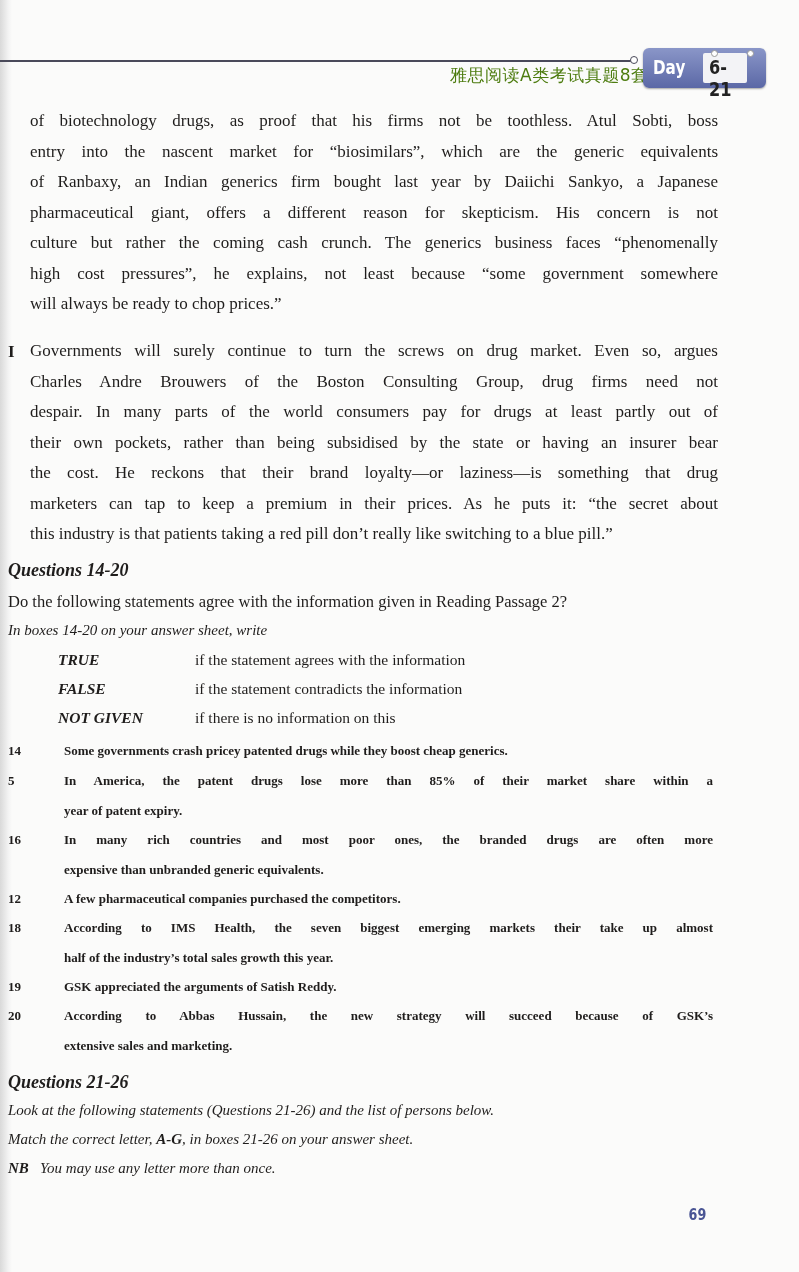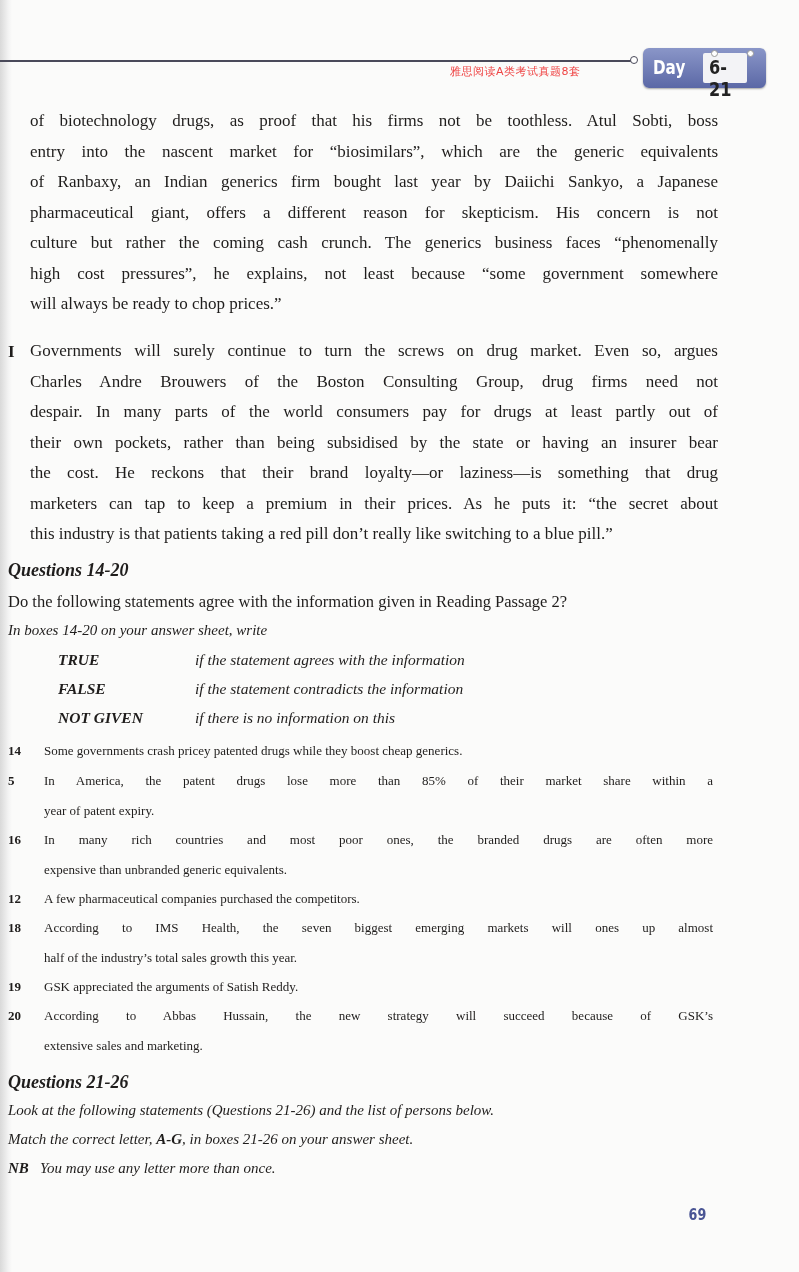--- a/index.html
+++ b/index.html
@@ -15,22 +15,22 @@
     }
     .header-rule {
       position: absolute; left: 0; top: 60px; width: 632px; height: 2px;
       background: #4a4a5a;
     }
     .header-dot {
       position: absolute; left: 630px; top: 56px; width: 6px; height: 6px;
       border: 1px solid #4a4a5a; border-radius: 50%; background: #fff;
     }
     .header-title {
-      position: absolute; left: 450px; top: 64px; font-size: 11px;
-      font-family: "DejaVu Sans", sans-serif; color: #ef4444; letter-spacing: 0.5px;
+      position: absolute; left: 450px; top: 64px; font-size: 17px;
+      font-family: "DejaVu Sans", sans-serif; color: #4d7c0f; letter-spacing: 0.5px;
     }
     .day-badge {
       position: absolute; left: 643px; top: 48px; width: 123px; height: 40px;
       border-radius: 6px; background: linear-gradient(#8a96c8, #5b68a6);
       box-shadow: 0 1px 2px rgba(0,0,0,0.35);
     }
     .day-label {
       position: absolute; left: 10px; top: 8px; color: #fff;
       font-family: "DejaVu Sans", sans-serif; font-weight: bold; font-size: 19px;
       transform: scaleX(0.8); transform-origin: left;
@@ -49,25 +49,25 @@
     .para { position: absolute; left: 30px; width: 688px; font-size: 17px; line-height: 30.5px; text-align: justify; }
     .para .line { display: block; text-align: justify; text-align-last: justify; white-space: nowrap; }
     .para .line.last { text-align-last: left; }
     .para-marker { position: absolute; left: 8px; font-weight: bold; font-size: 17px; }
 
     .q-heading { position: absolute; left: 8px; font-weight: bold; font-style: italic; font-size: 18px; }
     .q-text { position: absolute; left: 8px; font-size: 16.5px; }
     .q-italic { position: absolute; left: 8px; font-style: italic; font-size: 15px; }
     .legend-row { position: absolute; left: 58px; font-size: 15.5px; }
     .legend-key { position: absolute; left: 0; font-weight: bold; font-style: italic; white-space: nowrap; }
-    .legend-desc { position: absolute; left: 137px; font-style: italic; white-space: nowrap; }
+    .legend-desc { position: absolute; left: 137px; white-space: nowrap; }
 
     .qitem { position: absolute; left: 8px; width: 705px; font-size: 13px; line-height: 29.5px; }
     .qnum { position: absolute; left: 0; top: 0; font-weight: bold; width: 30px; }
-    .qbody { margin-left: 36px; }
+    .qbody { margin-left: 56px; font-weight: bold; }
     .qbody .line { display: block; white-space: nowrap; }
     .qbody .line.just { text-align: justify; text-align-last: justify; }
 
     .nb { font-weight: bold; font-style: italic; }
     .page-num {
       position: absolute; left: 687px; top: 1206px; color: #4a5594;
       font-family: "DejaVu Sans", sans-serif; font-weight: bold; font-size: 15px;
       transform: scaleX(0.85);
     }
   </style>
@@ -148,21 +148,21 @@
 </div>
 <div class="qitem" style="top:884px">
   <span class="qnum">12</span>
   <div class="qbody">
     <span class="line">A few pharmaceutical companies purchased the competitors.</span>
   </div>
 </div>
 <div class="qitem" style="top:913px">
   <span class="qnum">18</span>
   <div class="qbody">
-    <span class="line just">According to IMS Health, the seven biggest emerging markets will ones up almost</span>
+    <span class="line just">According to IMS Health, the seven biggest emerging markets their take up almost</span>
     <span class="line">half of the  industry’s total sales growth this year.</span>
   </div>
 </div>
 <div class="qitem" style="top:972px">
   <span class="qnum">19</span>
   <div class="qbody">
     <span class="line">GSK appreciated the arguments of Satish Reddy.</span>
   </div>
 </div>
 <div class="qitem" style="top:1001px">

